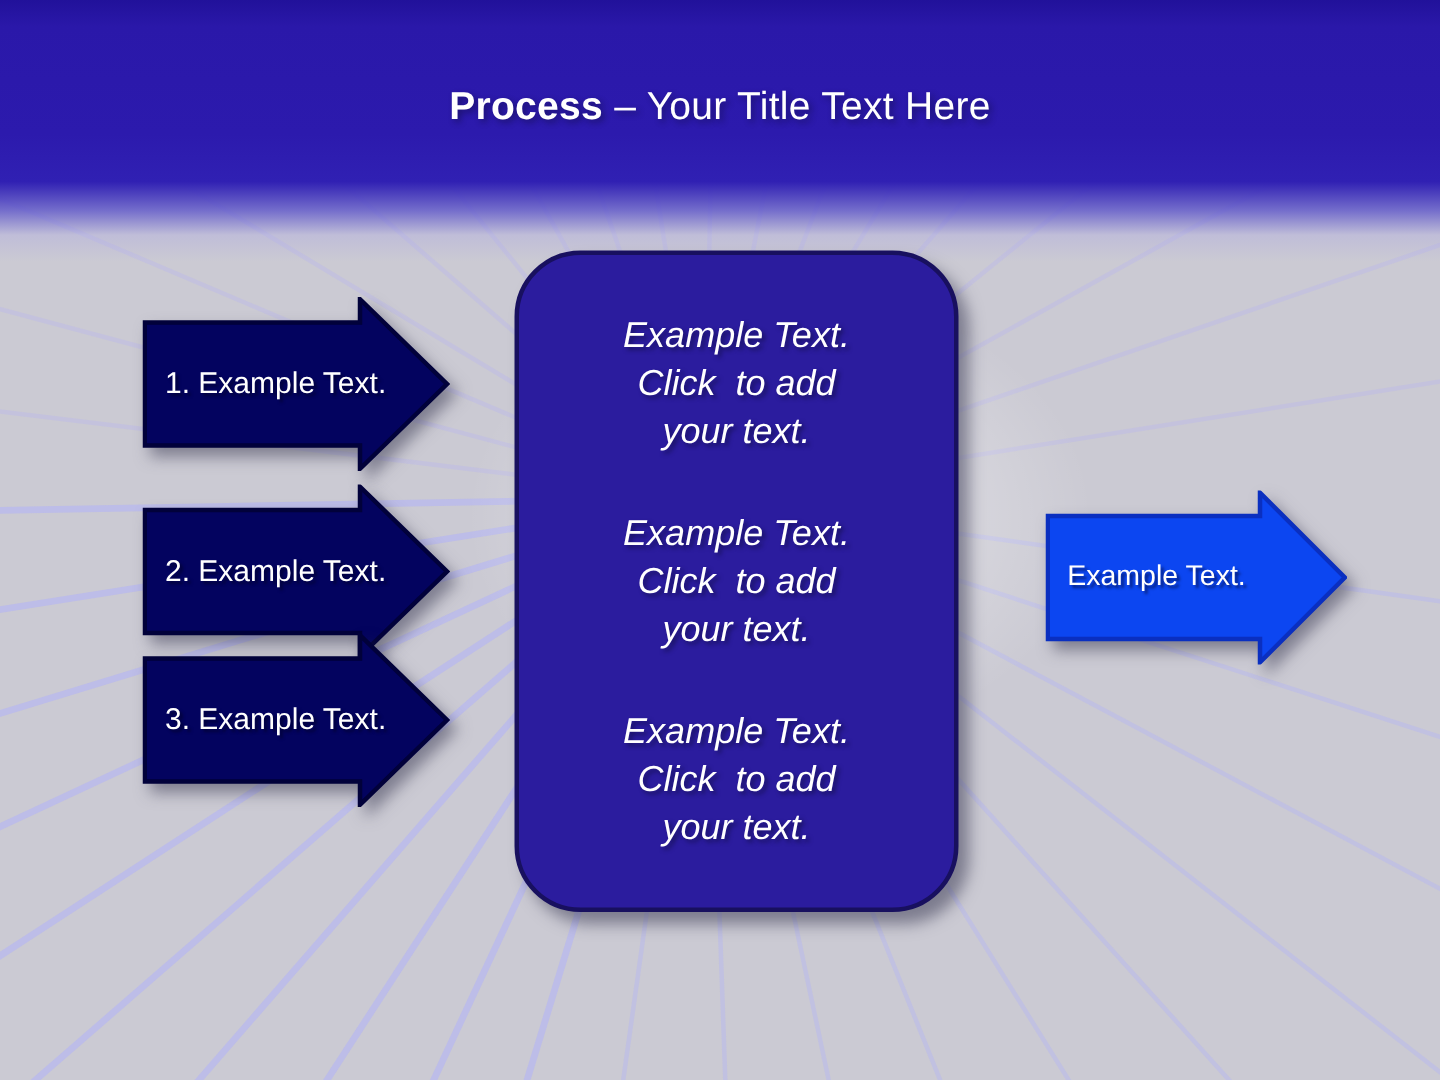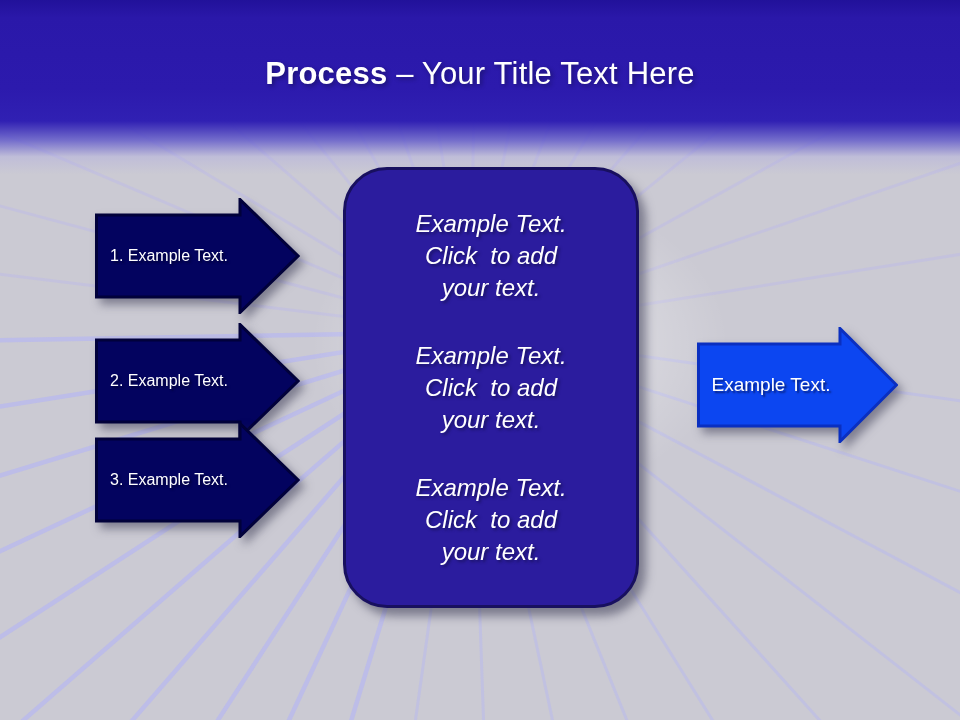--- a/index.html
+++ b/index.html
@@ -25,33 +25,33 @@
       #2a18a9 10%,
       #2c1aad 50%,
       #3020b3 68%,
       rgba(96,88,202,.80) 79%,
       rgba(174,170,224,.40) 88%,
       rgba(203,201,221,0) 98%);
   }
   .title{
     position:absolute;left:0;top:56px;width:960px;margin:0;
     text-align:center;color:var(--text,#fff);
-    font-size:31px;font-weight:400;line-height:1.15;
+    font-size:26px;font-weight:400;line-height:1.15;
     text-shadow:2px 2px 4px rgba(10,10,40,.45);
     letter-spacing:.2px;
   }
   .title .bold{font-weight:700;}
 
   .arrow{position:absolute;}
   .arrow svg{display:block;filter:drop-shadow(5px 6px 5px rgba(50,50,75,.5));}
   .arrow .poly-navy{fill:var(--navy_arrow,#03035f);stroke:var(--navy_arrow_border,#01013a);stroke-width:3;}
   .arrow .poly-blue{fill:var(--right_arrow_fill,#0c46f1);stroke:var(--right_arrow_border,#0a2fc0);stroke-width:3;}
   .arrow-label{
     position:absolute;top:0;height:100%;display:flex;align-items:center;
-    color:var(--text,#fff);font-size:16px;
+    color:var(--text,#fff);font-size:20px;
     text-shadow:2px 2px 2px rgba(0,0,30,.55);
     white-space:nowrap;pointer-events:none;
   }
   .arrow-left .arrow-label{left:15px;right:58px;justify-content:flex-start;}
   .a1{left:95px;top:198px;}
   .a2{left:95px;top:323px;}
   .a3{left:95px;top:422px;}
   .a-right{left:697px;top:327px;}
   .a-right .arrow-label{left:4px;width:140px;justify-content:center;font-size:19px;}
 

